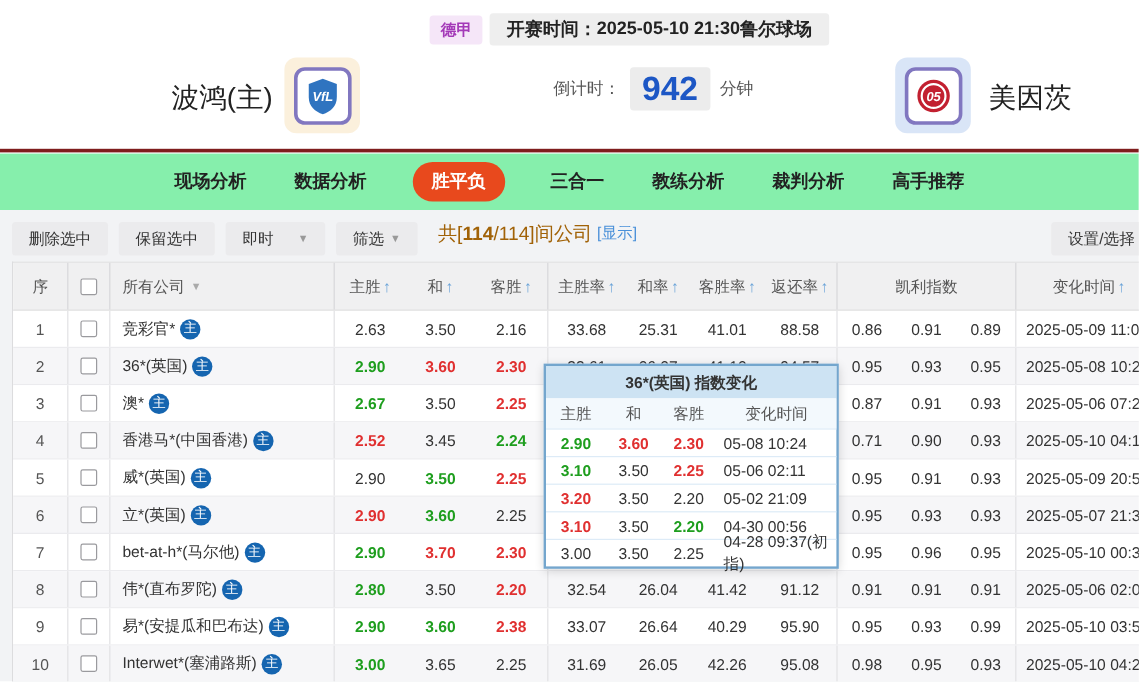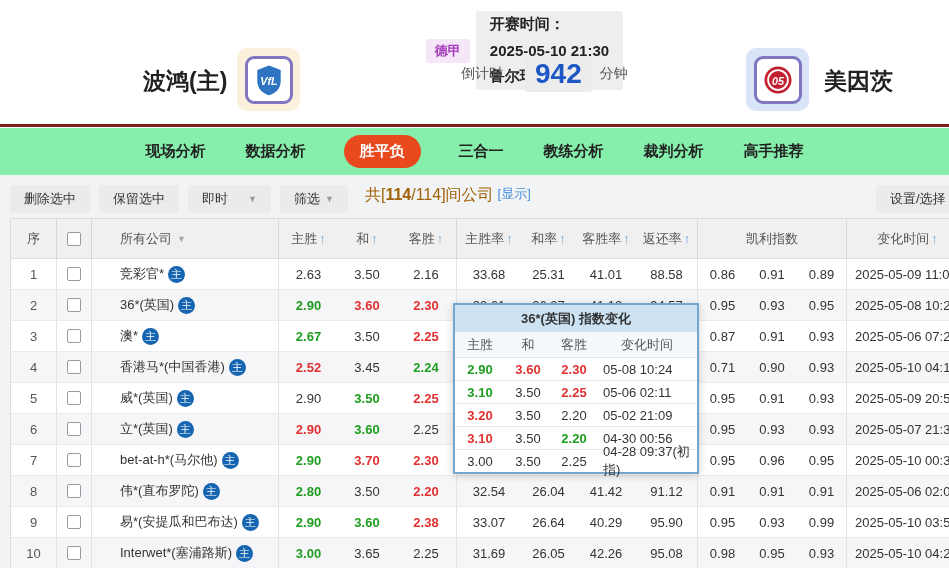--- a/index.html
+++ b/index.html
@@ -4,22 +4,22 @@
 <style>
   * { margin:0; padding:0; box-sizing:border-box; }
   html,body { width:949px; height:568px; overflow:hidden; background:#fff;
     font-family:"Liberation Sans","DejaVu Sans",sans-serif; color:#333; font-size:13px; }
   body { position:relative; }
 
   
   .header { position:absolute; left:0; top:0; width:949px; height:127px; background:#fff; border-bottom:3px solid #7f1d1d; }
   .match-bar { position:absolute; left:0; top:11px; width:100%; display:flex; justify-content:center; align-items:center; gap:6px; padding-left:100px; }
   .league-badge { background:#f5e6f8; color:#a43ab8; font-weight:bold; padding:3px 9px; border-radius:3px; font-size:13px; }
-  .kick-strip { background:#eeeeee; border-radius:3px; padding:4px 14px; font-size:15px; font-weight:bold; color:#222; display:flex; gap:8px;flex-direction:column; }
-  .team-name { position:absolute; top:66px; font-size:23px; font-weight:bold; color:#222; }
+  .kick-strip { background:#eeeeee; border-radius:3px; padding:4px 14px; font-size:15px; font-weight:bold; color:#222; display:flex; gap:0; }
+  .team-name { position:absolute; top:66px; font-size:23px; font-weight:normal; color:#222; }
   .home-name { left:143px; }
   .away-name { left:824px; }
   .logo-box { position:absolute; top:48px; width:63px; height:63px; border-radius:10px; display:flex; align-items:center; justify-content:center; }
   .home-logo { left:237px; background:#fbf0dc; }
   .away-logo { left:746px; background:#d9e5f7; }
   .logo-inner { width:48px; height:48px; background:#fff; border:3px solid #8177c0; border-radius:9px; display:flex; align-items:center; justify-content:center; }
   .countdown { position:absolute; left:461px; top:56px; display:flex; align-items:center; gap:8px; }
   .cd-label,.cd-unit { color:#555; font-size:14px; }
   .cd-value { background:#ececec; border-radius:3px; padding:2px 10px; color:#1d57c5; font-size:28px; font-weight:bold; }
 
@@ -42,21 +42,21 @@
   
   .table { position:absolute; left:10px; top:43px; width:950px; background:#fff; border-top:1px solid #dcdcde; border-left:1px solid #dcdcde; }
   .tr { display:flex; height:31px; align-items:stretch; border-bottom:1px solid #ebebee; background:#fff; }
   .tr.alt { background:#f6f6f8; }
   .thead { height:40px; background:#f0f0f1; border-bottom:1px solid #dcdcde; color:#555; }
   .td { display:flex; align-items:center; justify-content:center; font-size:13px; }
   .bl { border-left:1px solid #e2e2e4; }
   .thead .bl { border-left:1px solid #d8d8da; }
   .c-seq{width:45px;color:#555;}
   .c-chk{width:35px;}
-  .c-comp{width:187px; justify-content:flex-start; padding-left:28px;}
+  .c-comp{width:187px; justify-content:flex-start; padding-left:10px;}
   .c-o1{width:60px}.c-o2{width:58px}.c-o3{width:60px}
   .c-r1{width:65px}.c-r2{width:55px}.c-r3{width:60px}.c-r4{width:61px}
   .c-kh{width:149px}
   .c-k1{width:50px}.c-k2{width:50px}.c-k3{width:49px}
   .c-time{flex:1; justify-content:flex-start; padding-left:8px;}
   .checkbox { width:14px; height:14px; border:1px solid #9a9a9e; border-radius:2px; background:#fff; cursor:pointer; }
   .comp-name { color:#333; cursor:pointer; }
   .zhu-icon { display:inline-block; width:17px; height:17px; border-radius:50%; background:#1565b0; color:#fff; font-size:11px; line-height:17px; text-align:center; margin-left:4px; flex:none; }
   .sort-arrow { color:#6aa3d8; font-weight:bold; margin-left:2px; font-size:13px; }
   .col-caret { color:#aaa; font-size:9px; margin-left:5px; }

